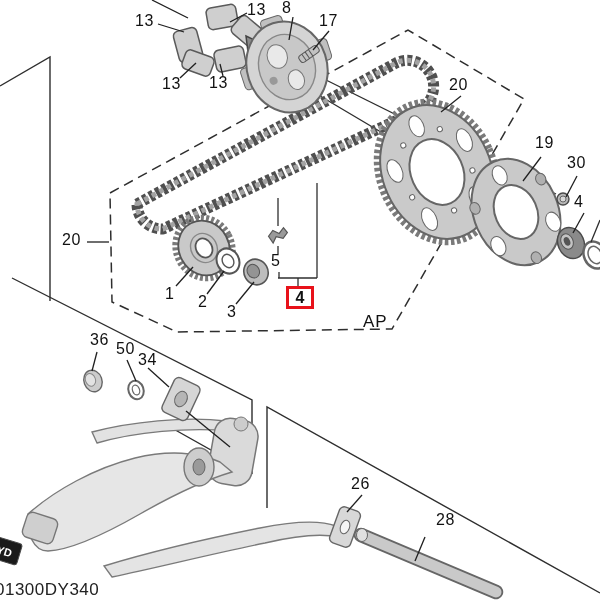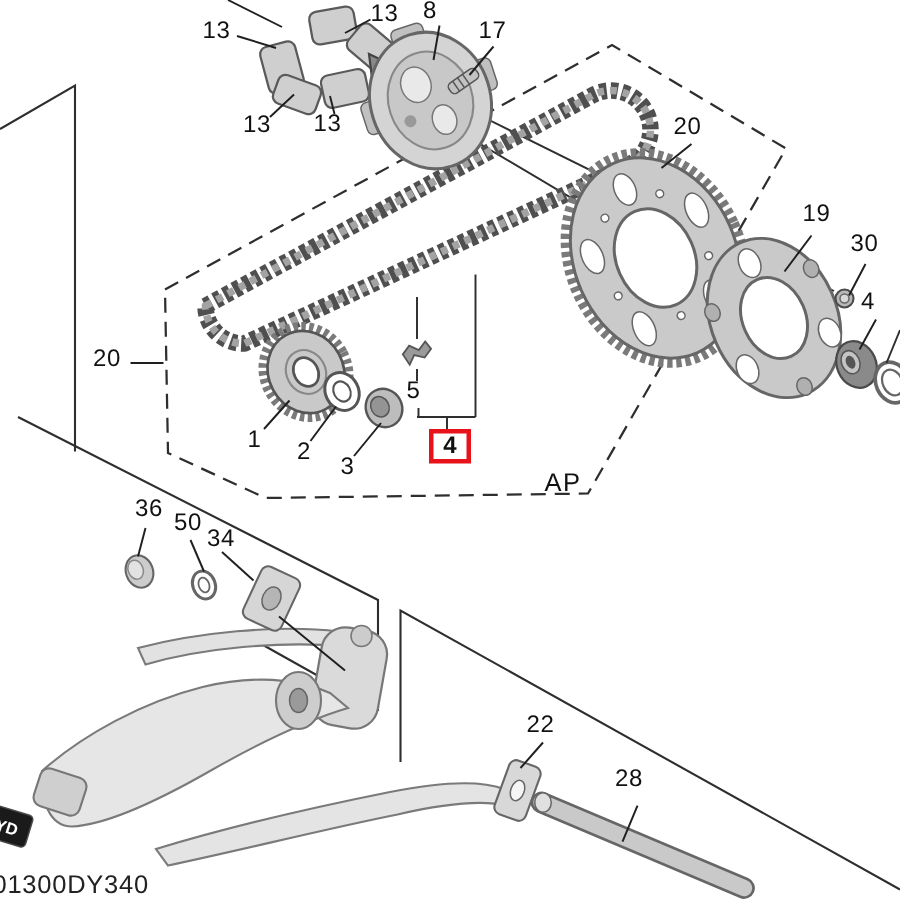--- a/index.html
+++ b/index.html
@@ -219,22 +219,22 @@
   <div class="callout" style="left:567px;top:155px">30</div>
   <div class="callout" style="left:574px;top:194px">4</div>
   <div class="callout" style="left:62px;top:232px">20</div>
   <div class="callout" style="left:165px;top:286px">1</div>
   <div class="callout" style="left:198px;top:294px">2</div>
   <div class="callout" style="left:227px;top:304px">3</div>
   <div class="callout" style="left:271px;top:253px">5</div>
   <div class="callout" style="left:90px;top:332px">36</div>
   <div class="callout" style="left:116px;top:341px">50</div>
   <div class="callout" style="left:138px;top:352px">34</div>
-  <div class="callout" style="left:351px;top:476px">22</div>
-  <div class="callout" style="left:410px;top:512px">28</div>
+  <div class="callout" style="left:351px;top:476px">26</div>
+  <div class="callout" style="left:436px;top:512px">28</div>
 
   <div class="selected-box" style="left:286px;top:286px">4</div>
 
   <div class="area-label" style="left:363px;top:313px">AP</div>
 
   <div class="footer-code" style="left:-5px;top:581px">01300DY340</div>
 
 </div>
 
 </body></html>

